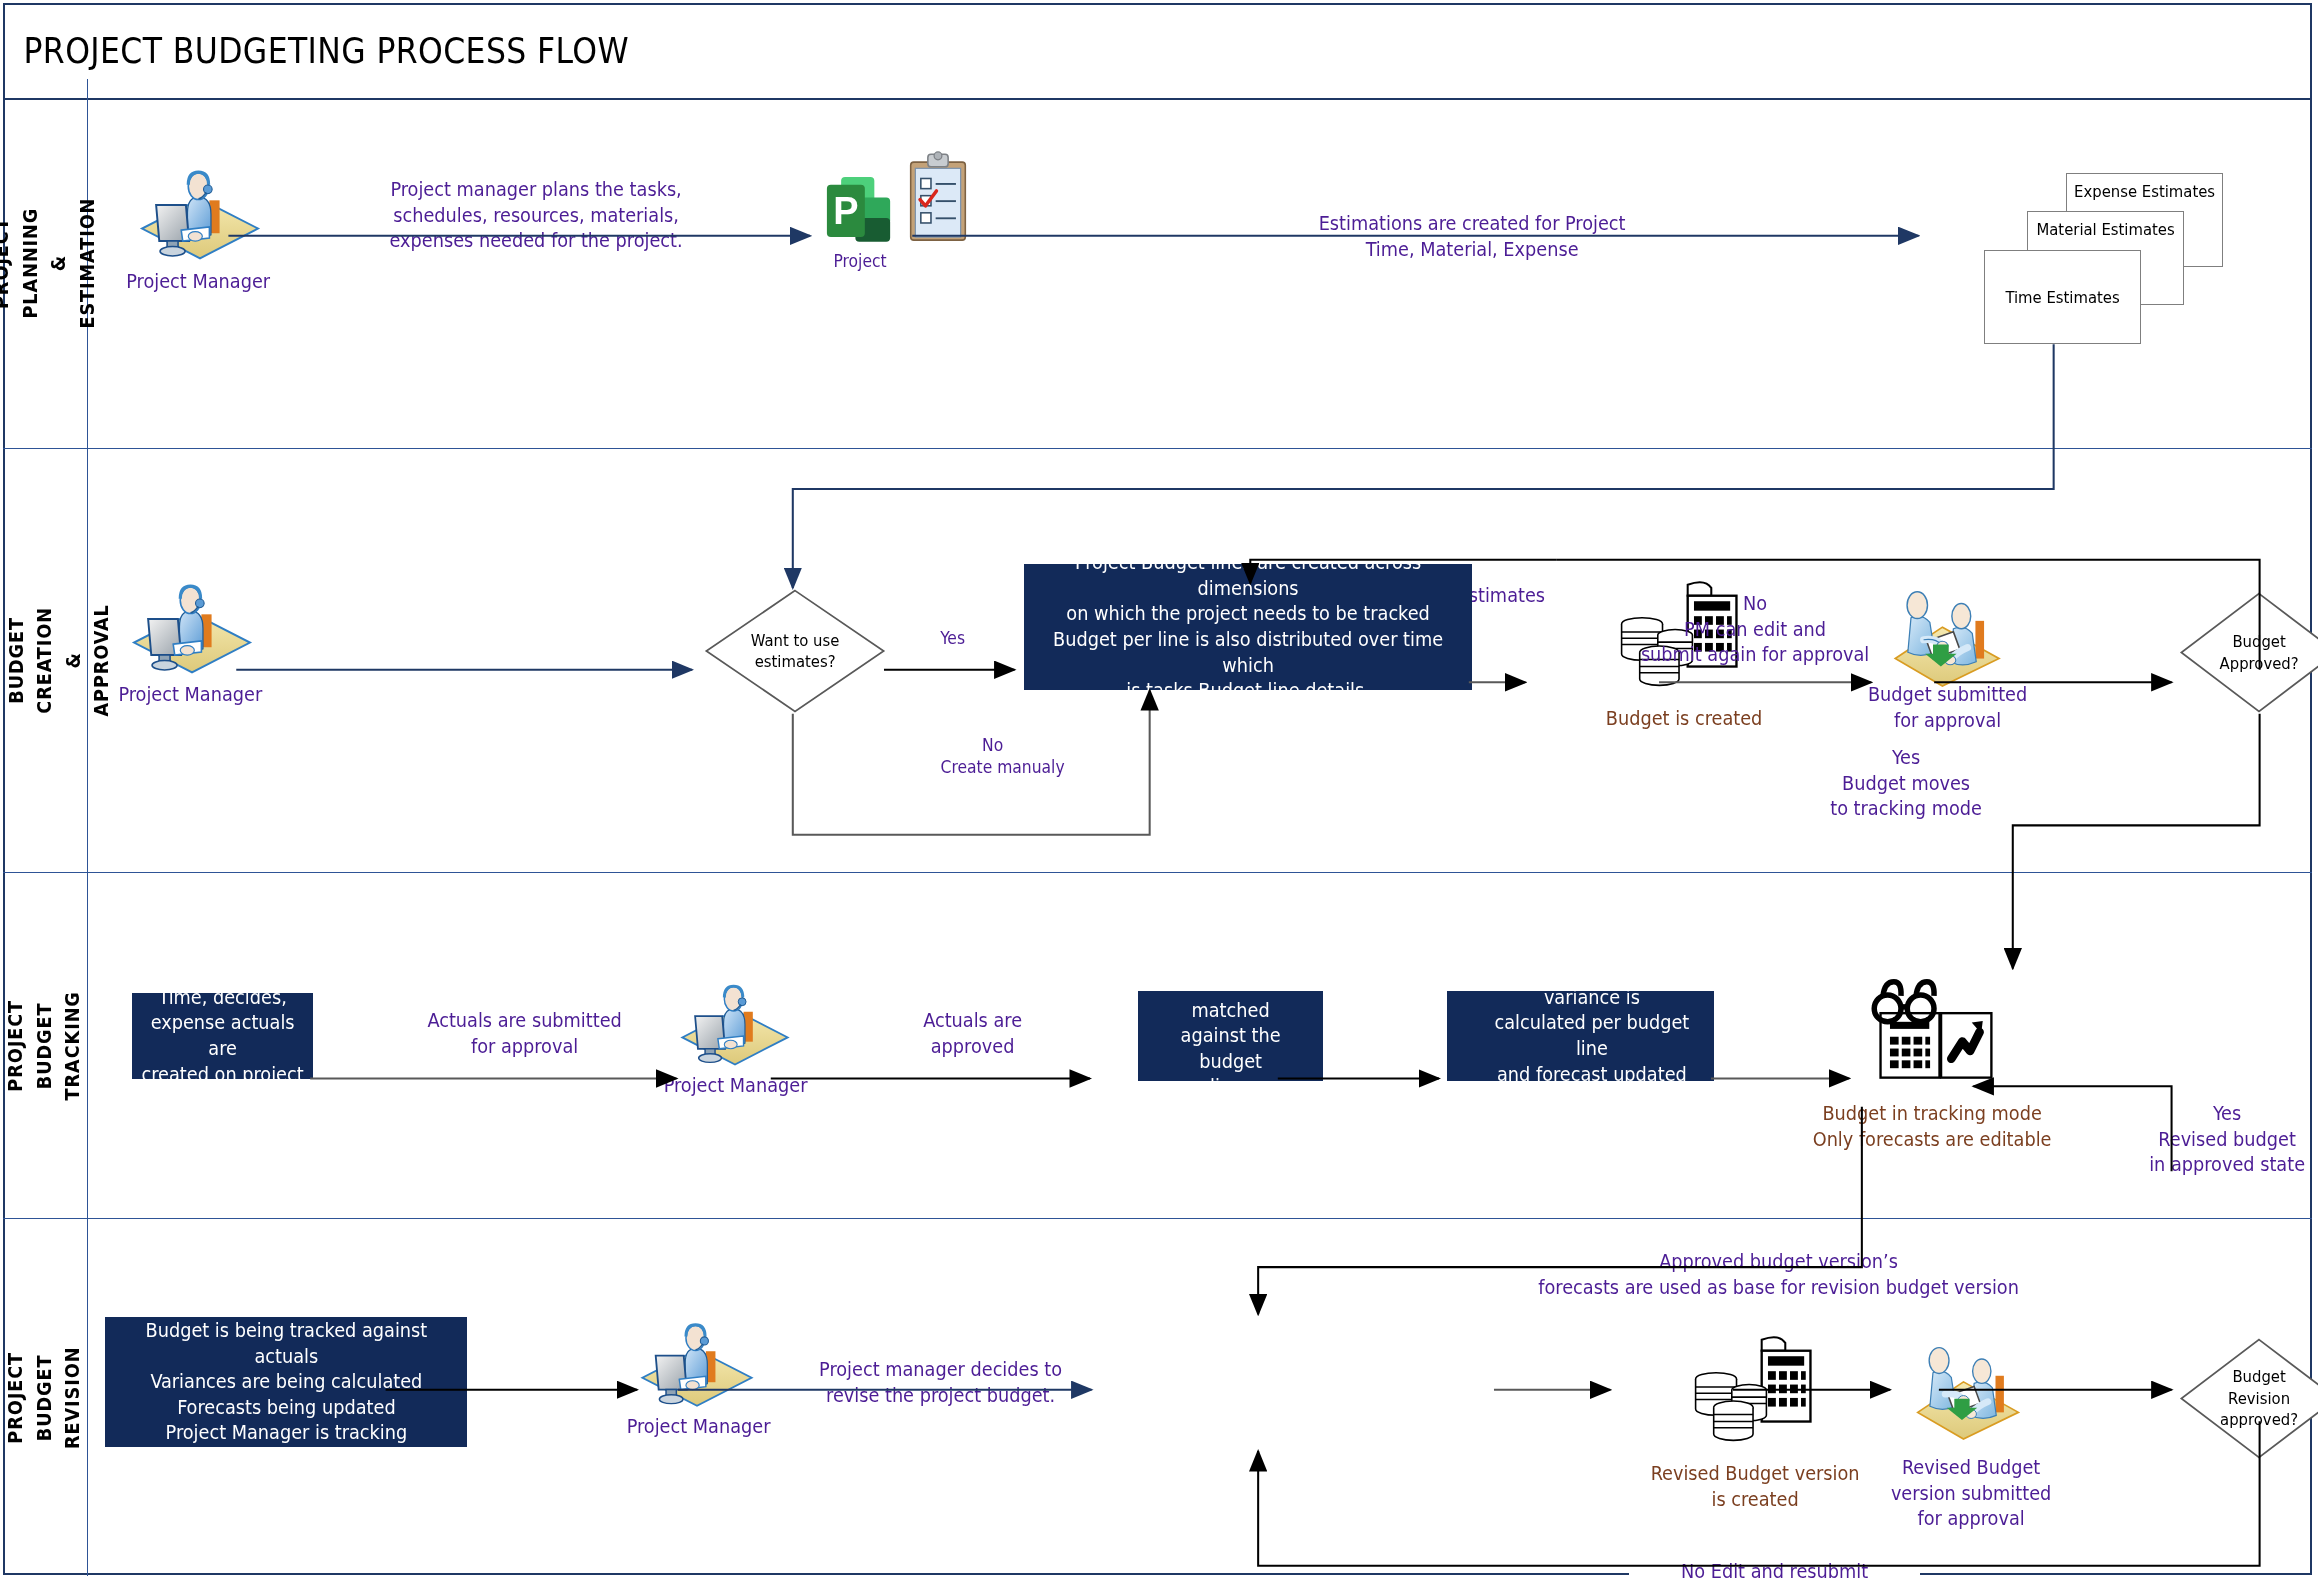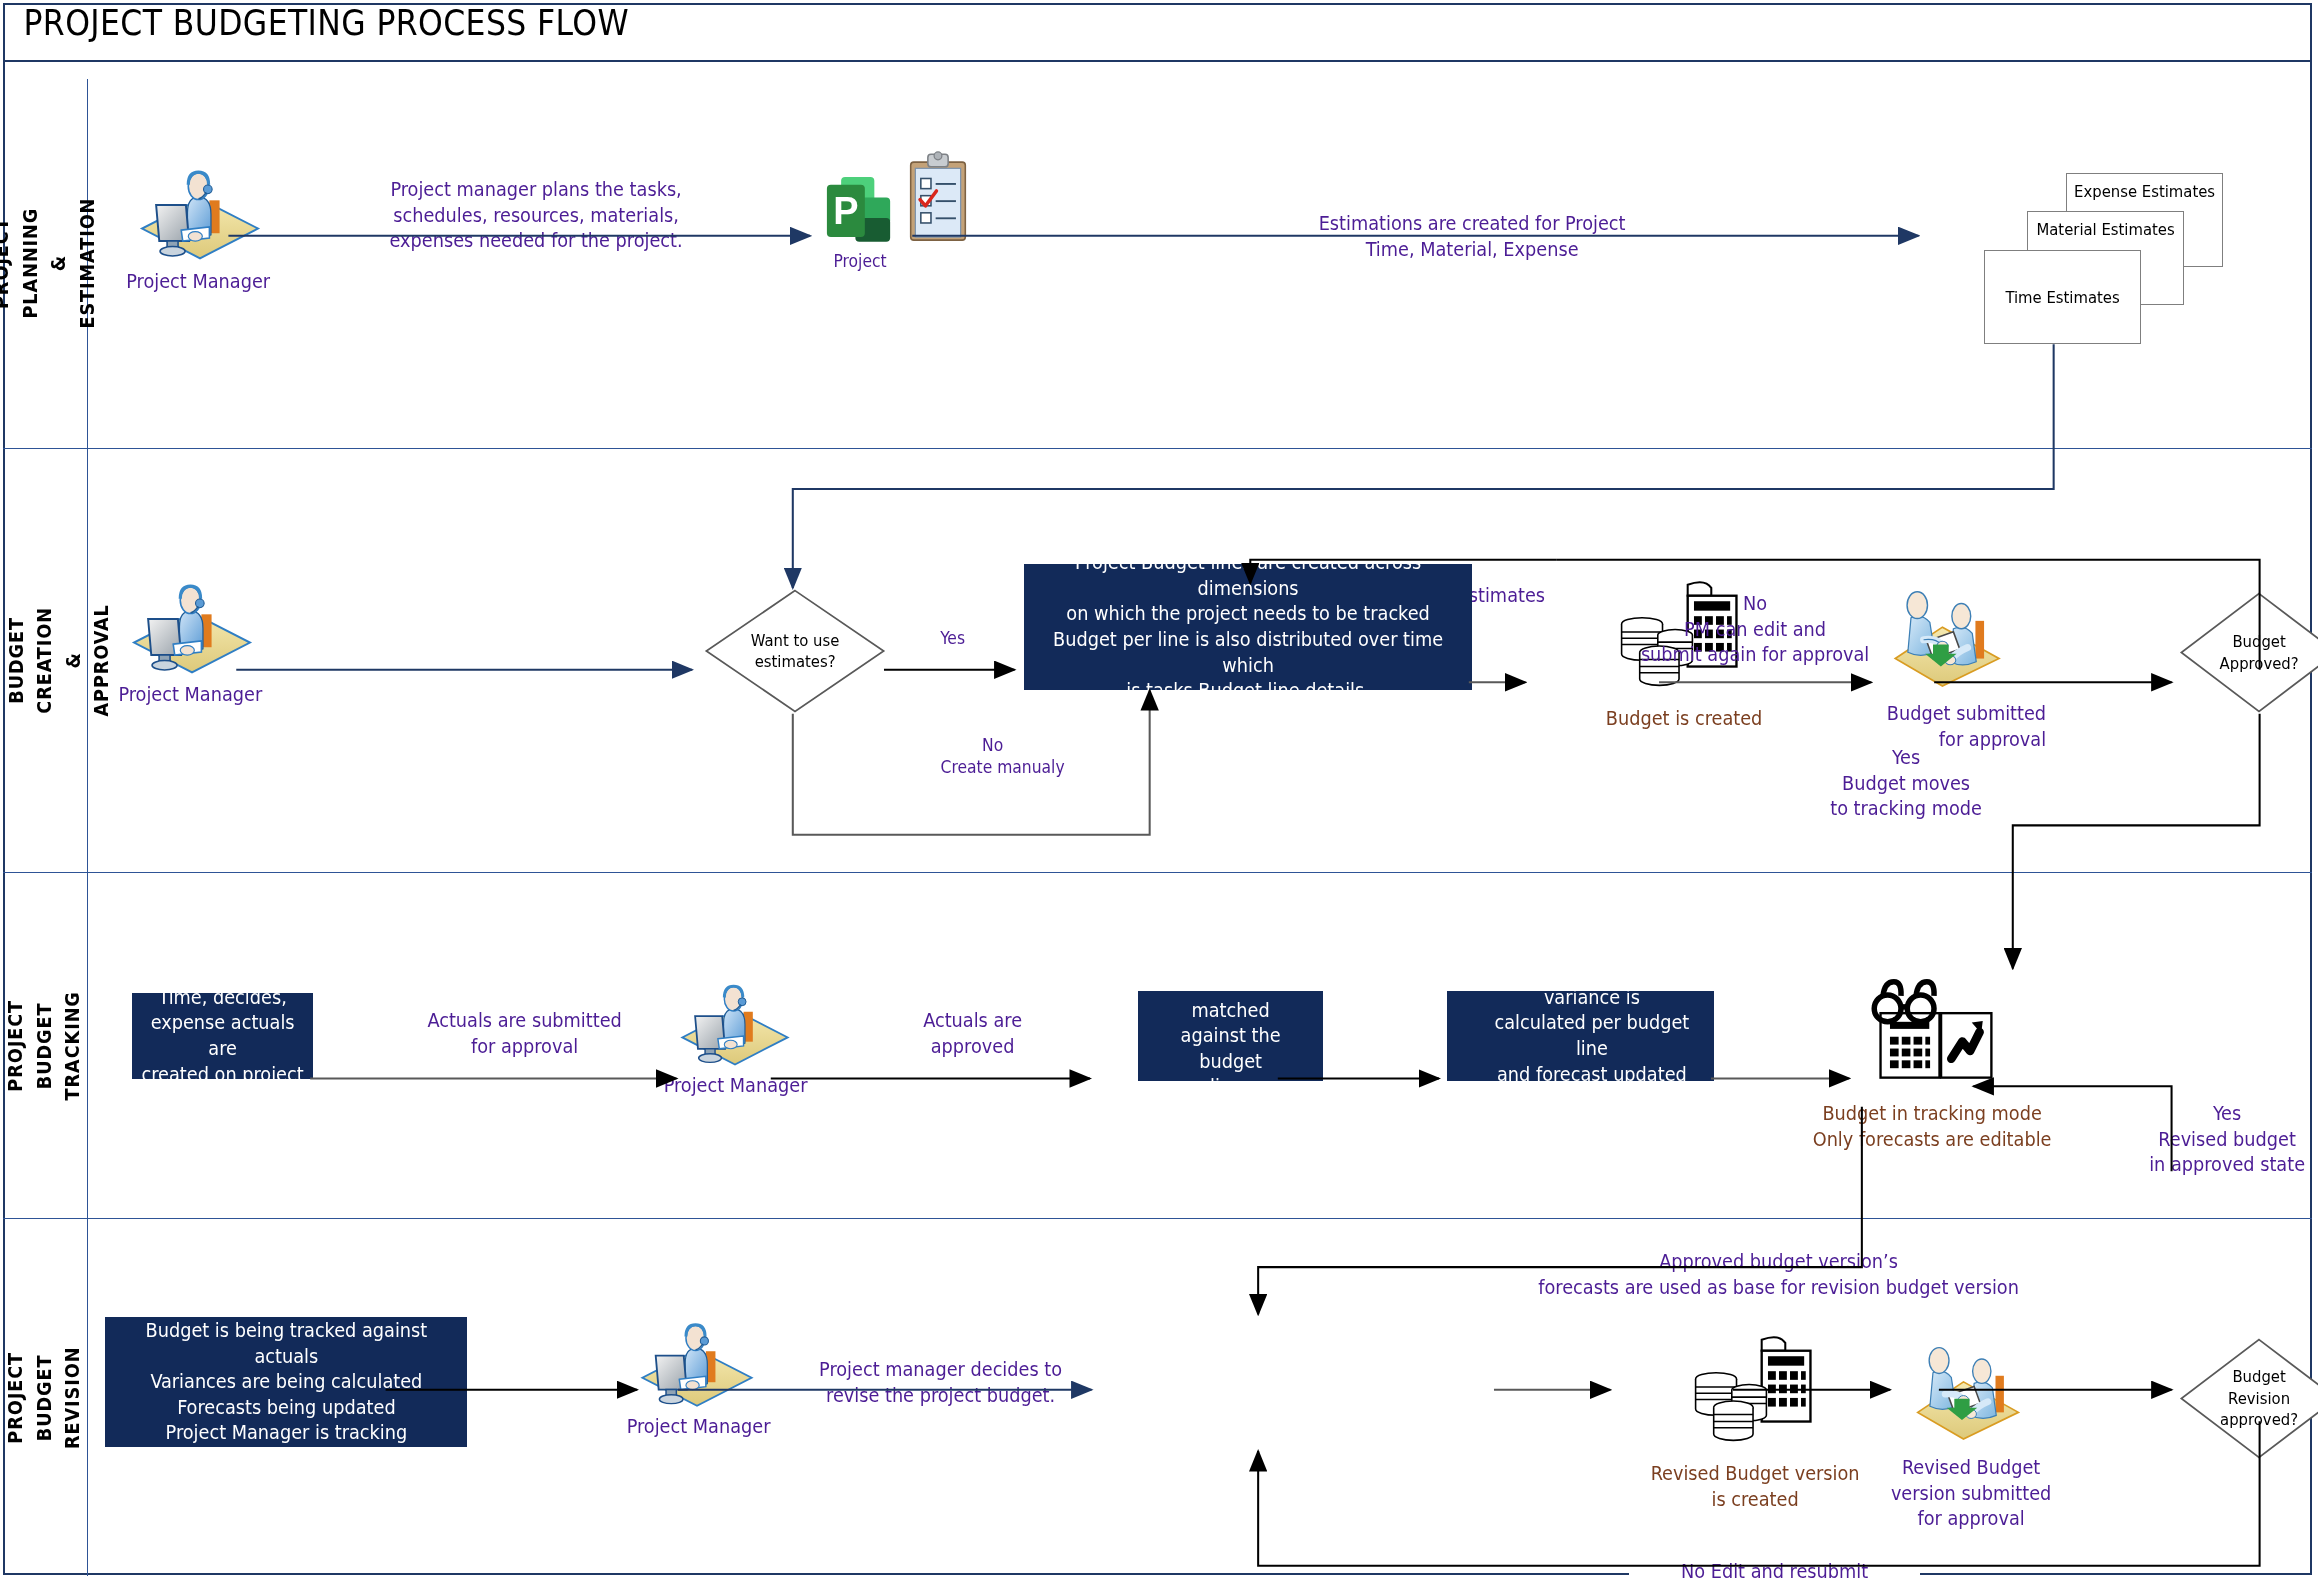--- a/index.html
+++ b/index.html
@@ -2,21 +2,21 @@
 <html style="font-size:12.6px"><head>
 <meta charset="utf-8">
 <title>Project Budgeting Process Flow</title>
 <style>
   html,body{margin:0;padding:0;background:#fff;}
   body{font-family:"Liberation Sans","DejaVu Sans",sans-serif;color:#000;}
   #page{position:relative;width:2319px;height:1580px;background:#fff;overflow:hidden;}
 
   
   .frame{position:absolute;left:3.1px;top:3.1px;width:2309px;height:1572px;border:2.4px solid #1f3864;box-sizing:border-box;}
-  .title-bar{position:absolute;left:3.1px;top:3.1px;width:2309px;height:59px;border-bottom:2.4px solid #1f3864;box-sizing:border-box;display:flex;align-items:flex-start;}
+  .title-bar{position:absolute;left:3.1px;top:3.1px;width:2309px;height:97px;border-bottom:2.4px solid #1f3864;box-sizing:border-box;display:flex;align-items:center;}
   .title-bar .t{font-size:35px;letter-spacing:0.4px;font-weight:400;padding-left:20.4px;color:#000;
        font-family:"DejaVu Sans Condensed","Liberation Sans Narrow","Liberation Sans",sans-serif;}
 
   
   .lane{position:absolute;left:3.1px;width:2309px;box-sizing:border-box;border-bottom:1.6px solid #2e5496;}
   .lane .hdr{position:absolute;left:0;top:0;width:85px;height:100%;border-right:1.6px solid #2e5496;box-sizing:border-box;
        display:flex;align-items:center;justify-content:center;}
   .lane .hdr .vtxt{transform:rotate(-90deg);white-space:nowrap;text-align:center;font-size:19.7px;font-weight:700;
        letter-spacing:0.9px;line-height:1.45;
        font-family:"DejaVu Sans Condensed","Liberation Sans Narrow","Liberation Sans",sans-serif;}
@@ -242,21 +242,21 @@
           <ellipse cx="102" cy="46" rx="12" ry="16" fill="#f6e7d6" stroke="#3d7fb5" stroke-width="1.8"></ellipse>
           <polygon points="58,78 92,66 100,88 66,100" fill="#fff" stroke="#4a4a4a" stroke-width="2"></polygon>
           <path d="M54,76 q16,-2 22,6" fill="none" stroke="#d6e9f8" stroke-width="9" stroke-linecap="round"></path>
           <path d="M54,76 q16,-2 22,6" fill="none" stroke="#3d7fb5" stroke-width="1.4"></path>
           <ellipse cx="78" cy="84" rx="7" ry="6" fill="#f6e7d6" stroke="#3d7fb5" stroke-width="1.3"></ellipse>
           <path d="M110,86 q-14,6 -20,14" fill="none" stroke="#d6e9f8" stroke-width="9" stroke-linecap="round"></path>
           <ellipse cx="88" cy="102" rx="7" ry="6" fill="#f6e7d6" stroke="#3d7fb5" stroke-width="1.3"></ellipse>
           <polygon points="66,84 86,84 86,96 96,96 76,112 56,96 66,96" fill="#2f9e44" transform="translate(0,-2)"></polygon>
         </svg>
       </div>
-      <div class="abs lbl" style="left: 1761px; top: 253px; width: 197px; white-space: pre-line; text-align: right;">Budget submitted
+      <div class="abs lbl" style="left: 1761px; top: 234px; width: 197px; white-space: pre-line;">Budget submitted
 for approval</div>
 
       <div class="abs diamond" style="left:2091px;top:143px;width:160px;height:123px;">
         <svg width="160" height="123" viewBox="0 0 204 156">
             <polygon points="102,3 201,78 102,153 3,78" fill="#fff" stroke="#595959" stroke-width="2.2"></polygon>
           </svg>
         <div class="dtxt" style="white-space: pre-line;">Budget
 Approved?</div>
       </div>
 

